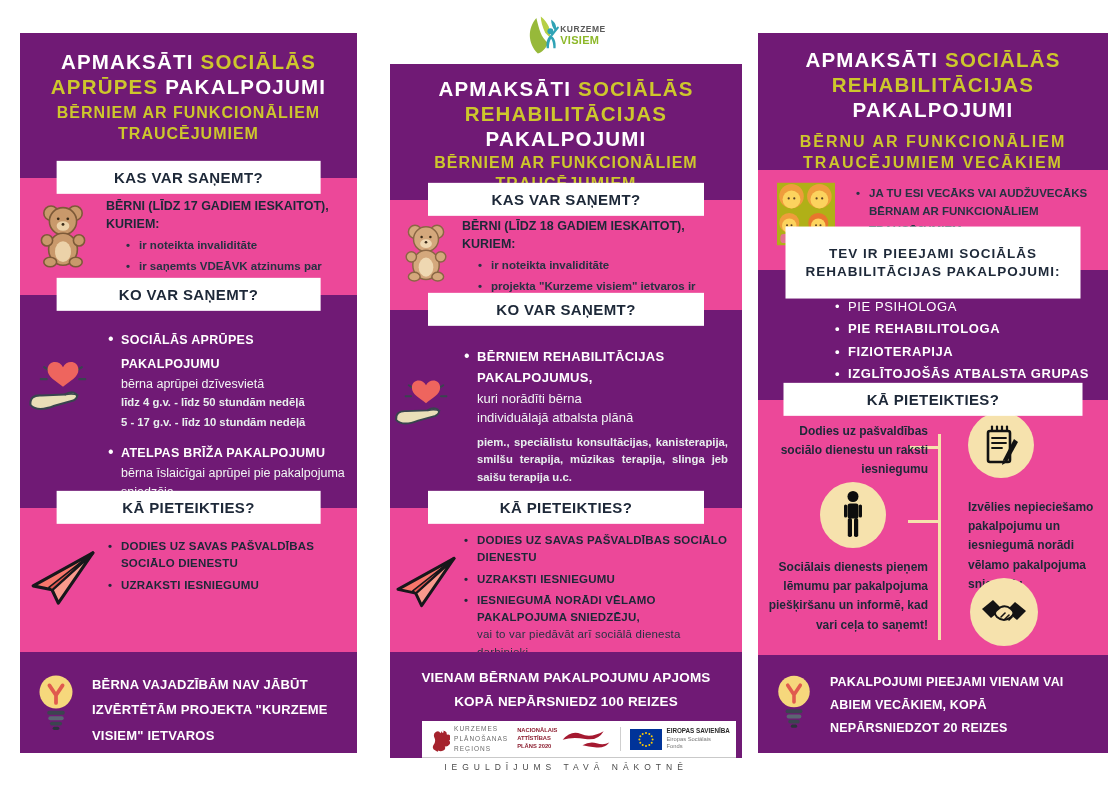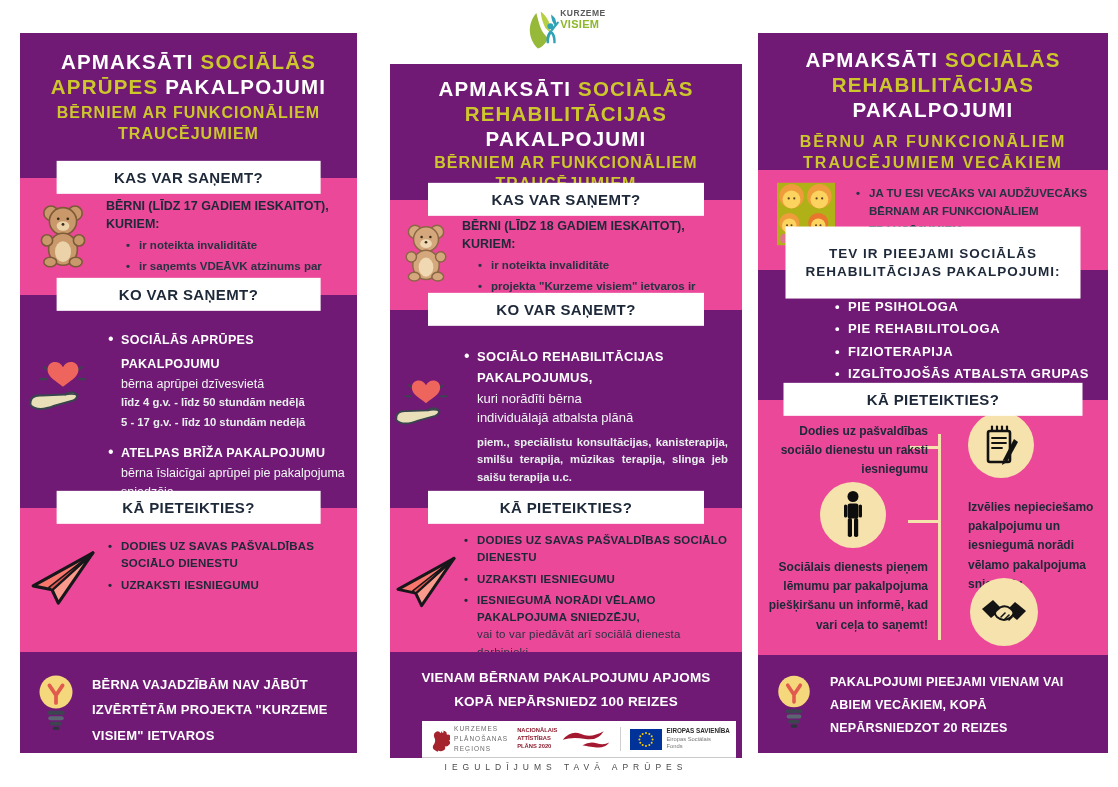--- a/index.html
+++ b/index.html
@@ -32,21 +32,21 @@
   .ln{font-size:12.5px;color:#f2f6f4;line-height:1.5;}
   .lns{font-size:11.3px;color:#e8efed;line-height:1.55;font-weight:bold;}
   .howlist li{color:#1d2838;font-weight:bold;font-size:11.5px;line-height:1.8;letter-spacing:.2px;}
   .howsub{font-weight:normal;font-size:11.5px;color:#273243;line-height:1.5;}
   .note{display:flex;align-items:flex-start;}
   .notetx{color:#ffffff;font-weight:bold;font-size:13px;line-height:1.95;padding-right:8px;letter-spacing:.2px;}
   .circ{position:absolute;background:#f6e2ad;border-radius:50%;display:flex;align-items:center;justify-content:center;}
   .steptx{position:absolute;font-weight:bold;font-size:12px;color:#1d2838;line-height:1.6;}
   .vline,.stub{position:absolute;background:#f6e2ad;}
   .logo-float{position:absolute;top:-56px;left:50%;transform:translateX(-50%);width:96px;height:54px;background:#fff;
-    display:flex;justify-content:center;gap:0;z-index:5;}
+    display:flex;align-items:center;justify-content:center;gap:0;z-index:5;}
   .logo-kv-t1{font-size:8.5px;font-weight:bold;color:#5a5a5a;letter-spacing:.5px;line-height:1.2;}
   .logo-kv-t2{font-size:11px;font-weight:bold;color:#8db829;letter-spacing:.3px;line-height:1.1;}
   .footerbox{position:absolute;left:32px;right:6px;bottom:0;height:36px;background:#fff;border-bottom:1px solid #c9c9c9;
     display:flex;align-items:center;justify-content:center;gap:9px;padding:0 4px;}
   .flogo{display:flex;align-items:center;gap:4px;}
   .flogo-t{font-size:6.5px;letter-spacing:1px;color:#6b6b6b;line-height:1.5;}
   .nap-t{font-size:5.8px;font-weight:bold;color:#8c1d2f;line-height:1.35;}
   .eu-t1{font-size:6.3px;font-weight:bold;color:#2a2a2a;line-height:1.4;}
   .eu-t2{font-size:5.8px;color:#777;line-height:1.3;}
   .vdiv{width:1px;height:24px;background:#cfcfcf;}
@@ -230,21 +230,21 @@
               <line x1="68" y1="28" x2="61" y2="28"></line>
           </g>
           <path d="M42 14 C38 5 24 6 24 17 C24 26 34 30 42 37 C50 30 60 26 60 17 C60 6 46 5 42 14 Z" fill="#ee655e"></path>
           <path d="M4 58 Q3 46 17 47 L44 46 Q52 41 57 45 Q61 49 54 53 L32 59 Q12 67 4 58 Z" fill="#e9dfb8" stroke="#39444f" stroke-width="2.4" stroke-linejoin="round"></path>
           <path d="M44 46 Q54 44 60 47" fill="none" stroke="#39444f" stroke-width="2"></path>
         </svg>
       </div>
       <div class="txtcol">
         <ul class="bl whitetx" style="margin:0;">
           <li>
-            <span class="bh" style="font-size:13px;">SOCIĀLO REHABILITĀCIJAS</span>
+            <span class="bh" style="font-size:13px;">BĒRNIEM REHABILITĀCIJAS</span>
             <div class="bh" style="font-size:13px;">PAKALPOJUMUS,</div>
             <div class="ln" style="font-size:13px;">kuri norādīti bērna</div>
             <div class="ln" style="font-size:13px;">individuālajā atbalsta plānā</div>
             <div class="lns" style="margin-top:6px;text-align:justify;padding-right:4px;">piem.,  speciālistu  konsultācijas,  kanisterapija, smilšu terapija, mūzikas terapija, slinga jeb saišu terapija  u.c.</div>
           </li>
         </ul>
       </div>
     </div>
   </div>
 
@@ -316,21 +316,21 @@
           </g>
         </svg>
         <div>
           <div class="eu-t1">EIROPAS SAVIENĪBA</div>
           <div class="eu-t2">Eiropas Sociālais</div>
           <div class="eu-t2">Fonds</div>
         </div>
       </div>
     </div>
   </div>
-  <div class="tagline">IEGULDĪJUMS TAVĀ APRŪPES</div>
+  <div class="tagline">IEGULDĪJUMS TAVĀ NĀKOTNĒ</div>
 </section>
 
 <section class="panel" id="panel3">
   <div class="block teal" style="height:137px;">
     <div class="title" style="padding-top:14px;">
       <div><span class="tw">APMAKSĀTI</span> <span class="ty">SOCIĀLĀS</span></div>
       <div class="ty">REHABILITĀCIJAS</div>
       <div class="tw">PAKALPOJUMI</div>
     </div>
     <div class="subtitle wide" style="margin-top:10px;">
@@ -372,21 +372,21 @@
       </div>
     </div>
   </div>
 
   <div class="block teal" style="height:130px;">
     <div class="secbox two" style="transform:translate(-50%,-60%);">
       <div>TEV IR PIEEJAMI SOCIĀLĀS</div>
       <div>REHABILITĀCIJAS PAKALPOJUMI:</div>
     </div>
     <ul class="bl whitetx" style="padding:28px 0 0 75px;margin:0;">
-      <li style="font-weight:bold;font-size:13px;letter-spacing:.6px;line-height:1.42;">PIE PSIHOLOGA</li>
+      <li style="font-weight:normal;font-size:13px;letter-spacing:.6px;line-height:1.42;">PIE PSIHOLOGA</li>
       <li style="font-weight:bold;font-size:13px;letter-spacing:.6px;line-height:1.42;">PIE REHABILITOLOGA</li>
       <li style="font-weight:bold;font-size:13px;letter-spacing:.6px;line-height:1.42;">FIZIOTERAPIJA</li>
       <li style="font-weight:bold;font-size:13px;letter-spacing:.6px;line-height:1.42;">IZGLĪTOJOŠĀS ATBALSTA GRUPAS</li>
     </ul>
   </div>
 
   <div class="block olive" style="height:255px;">
     <div class="secbox" style="width:82%;">KĀ PIETEIKTIES?</div>
     <div class="vline" style="left:180px;top:34px;width:3px;height:206px;"></div>
     <div class="stub" style="left:150px;top:46px;width:30px;height:3px;"></div>

